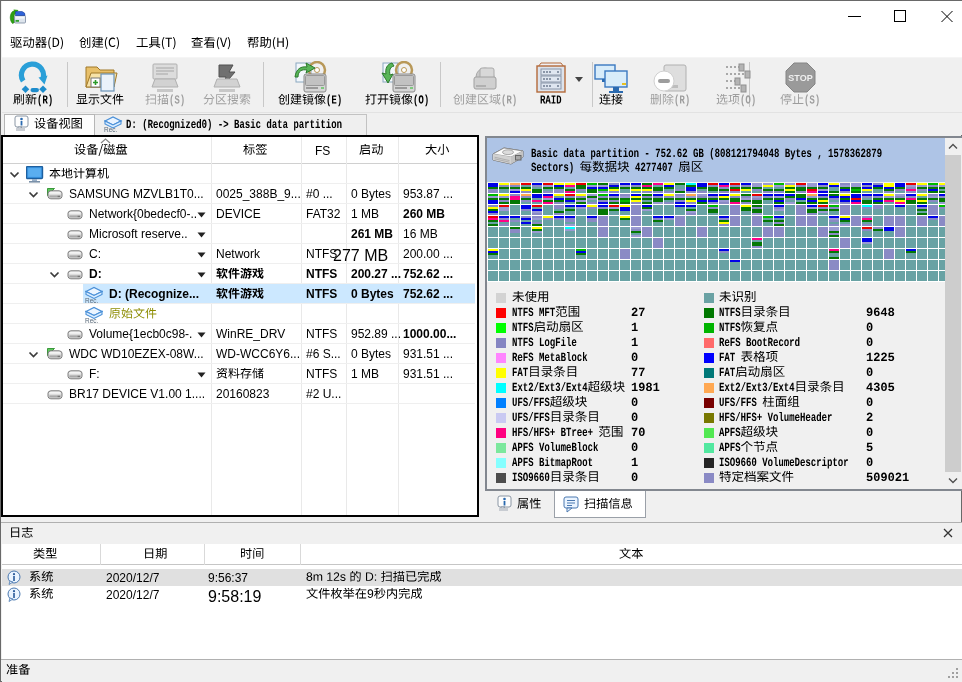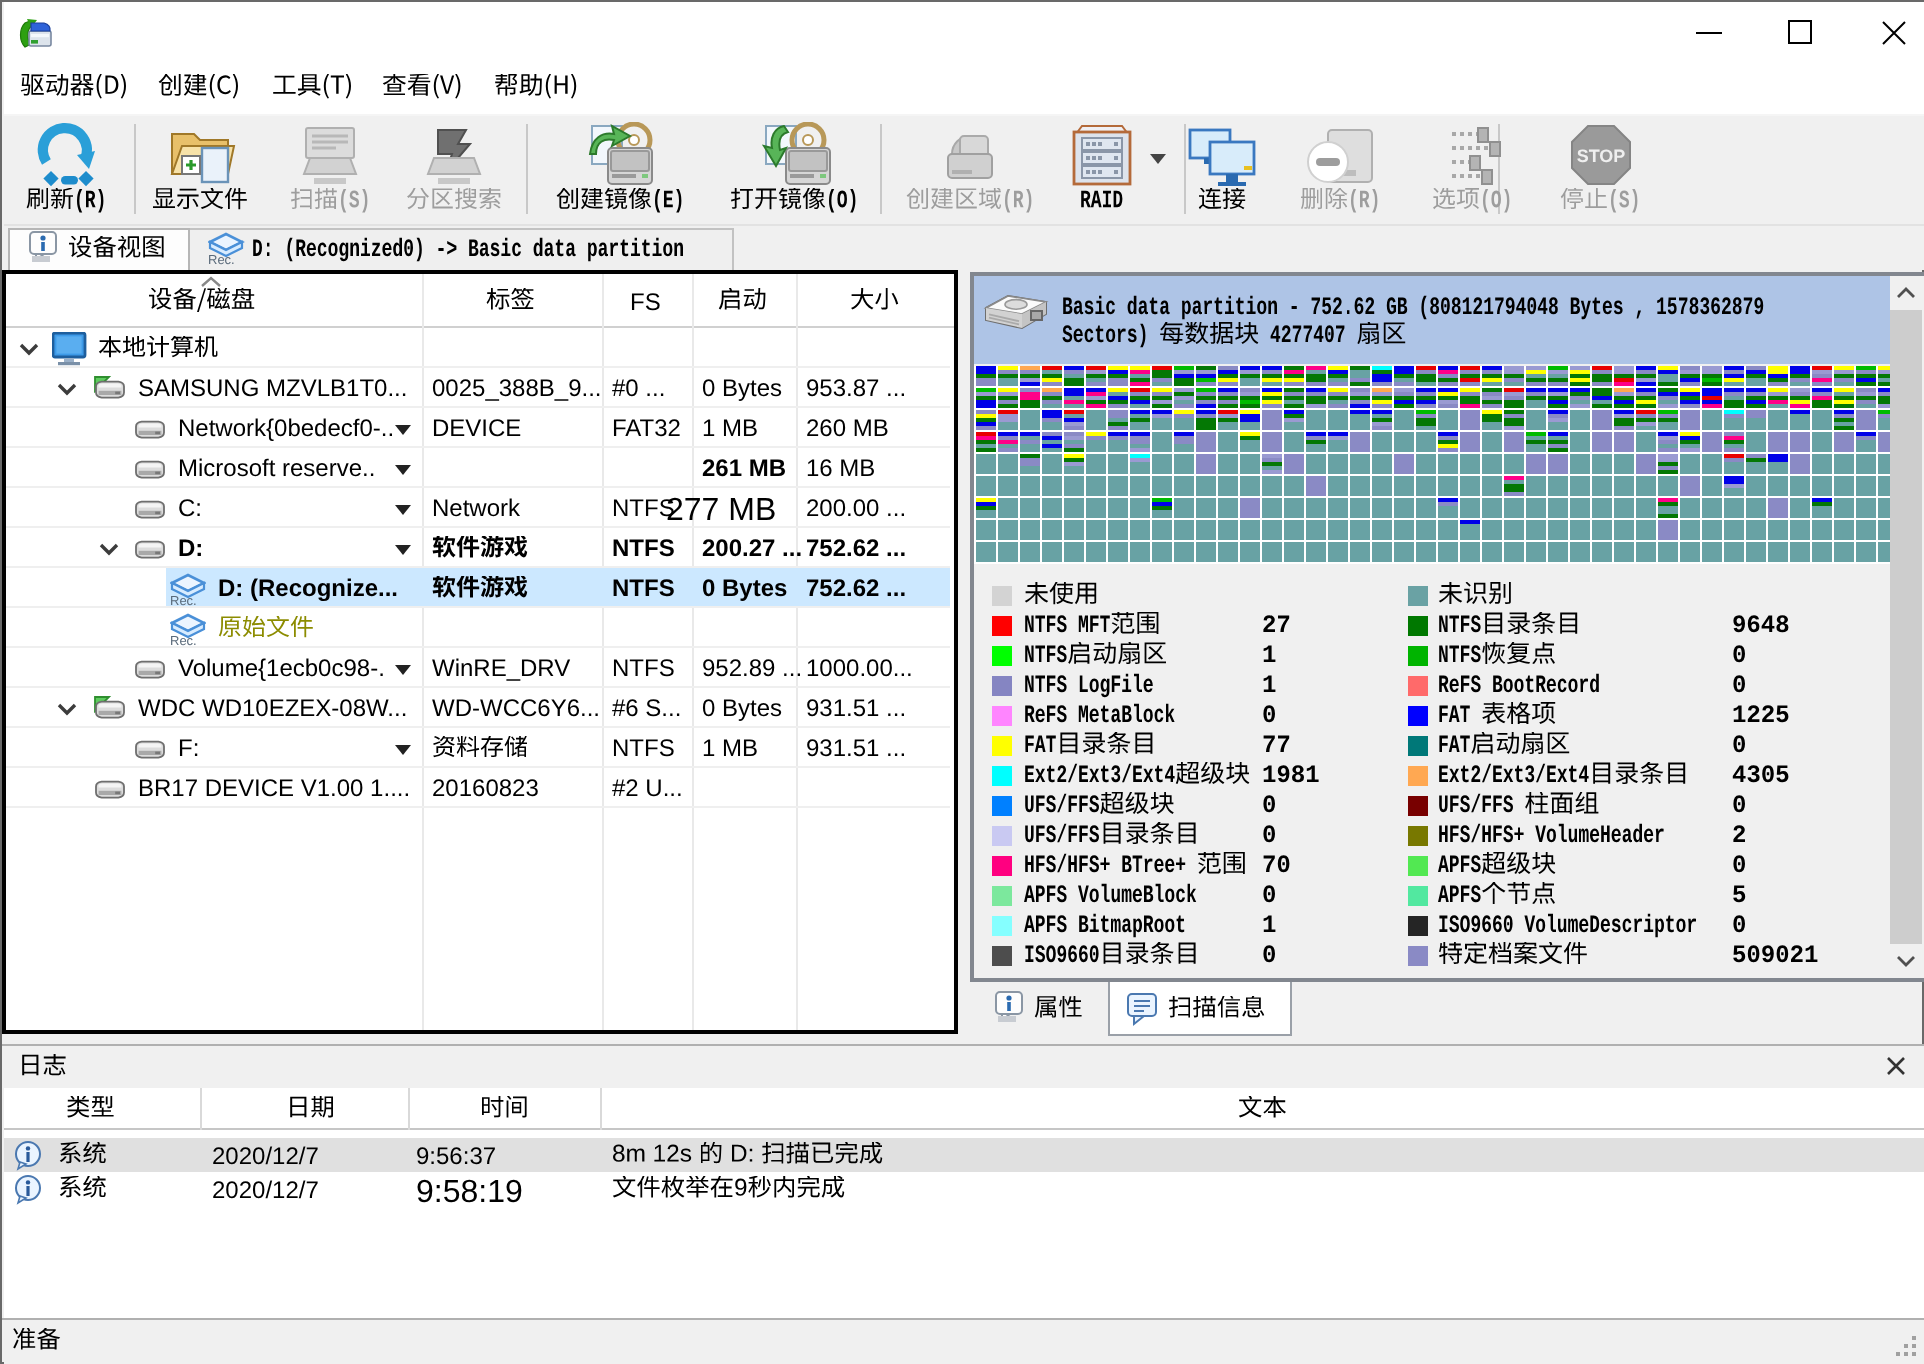--- a/index.html
+++ b/index.html
@@ -703,21 +703,21 @@
 <rect x="2.3" y="7.4" width="11.4" height="2.1" fill="#a8a8a8"></rect>
 <rect x="10.6" y="7.8" width="2.4" height="1.3" fill="#787878"></rect>
     </svg>
     <div class="ab" style="left:88px;top:206px;font-weight:normal;color:#000;font-size:12px">Network{0bedecf0-..</div>
     <svg class="ab" style="left:196px;top:211px" width="9" height="6">
       <path d="M0.5 0.5 L8.5 0.5 L4.5 5.5 Z" fill="#222"></path>
     </svg>
     <div class="ab" style="left:215px;top:206px;font-weight:normal;font-size:12px">DEVICE</div>
     <div class="ab" style="left:305px;top:206px;font-weight:normal;font-size:12px">FAT32</div>
     <div class="ab" style="left:350px;top:206px;font-weight:normal;font-size:12px">1 MB</div>
-    <div class="ab" style="left:402px;top:206px;font-weight:normal;font-size:12px">260 MB</div>
+    <div class="ab" style="left:402px;top:206px;font-weight:bold;font-size:12px">260 MB</div>
     <div class="ab" style="left:2px;top:242px;width:472px;height:1px;background:#efefef"></div>
     <svg class="ab" style="left:66px;top:227px" width="16" height="12">
       <path d="M1 5.2 Q1 3.2 3.8 2.8 L12.2 2.8 Q15 3.2 15 5.2 L15 8.3 Q15 10.4 12.2 10.8 L3.8 10.8 Q1 10.4 1 8.3 Z" fill="#dcdcdc" stroke="#6e6e6e" stroke-width="0.9"></path>
 <path d="M2.3 4.8 Q2.5 3.9 4.2 3.8 L11.8 3.8 Q13.5 3.9 13.7 4.8 L13.7 5.8 L2.3 5.8 Z" fill="#f4f4f4"></path>
 <rect x="2.3" y="7.4" width="11.4" height="2.1" fill="#a8a8a8"></rect>
 <rect x="10.6" y="7.8" width="2.4" height="1.3" fill="#787878"></rect>
     </svg>
     <div class="ab" style="left:88px;top:226px;font-weight:normal;color:#000;font-size:12px">Microsoft reserve..</div>
     <svg class="ab" style="left:196px;top:231px" width="9" height="6">
       <path d="M0.5 0.5 L8.5 0.5 L4.5 5.5 Z" fill="#222"></path>
@@ -810,21 +810,21 @@
 <rect x="2.3" y="7.4" width="11.4" height="2.1" fill="#a8a8a8"></rect>
 <rect x="10.6" y="7.8" width="2.4" height="1.3" fill="#787878"></rect>
     </svg>
     <div class="ab" style="left:88px;top:326px;font-weight:normal;color:#000;font-size:12px">Volume{1ecb0c98-.</div>
     <svg class="ab" style="left:196px;top:331px" width="9" height="6">
       <path d="M0.5 0.5 L8.5 0.5 L4.5 5.5 Z" fill="#222"></path>
     </svg>
     <div class="ab" style="left:215px;top:326px;font-weight:normal;font-size:12px">WinRE_DRV</div>
     <div class="ab" style="left:305px;top:326px;font-weight:normal;font-size:12px">NTFS</div>
     <div class="ab" style="left:350px;top:326px;font-weight:normal;font-size:12px">952.89 ...</div>
-    <div class="ab" style="left:402px;top:326px;font-weight:normal;font-size:12px">1000.00...</div>
+    <div class="ab" style="left:402px;top:326px;font-weight:bold;font-size:12px">1000.00...</div>
     <div class="ab" style="left:2px;top:362px;width:472px;height:1px;background:#efefef"></div>
     <svg class="ab" style="left:27px;top:349px" width="11" height="9">
       <path d="M1.5 2.5 L5.5 6.5 L9.5 2.5" fill="none" stroke="#3c3c3c" stroke-width="1.7"></path>
     </svg>
     <svg class="ab" style="left:46px;top:347px" width="16" height="12">
       <path d="M0.5 0.5 L7.5 0.5 L0.5 7.5 Z" fill="#5ecb5e" stroke="#2e8f2e" stroke-width="0.9"></path>
       <path d="M1 5.2 Q1 3.2 3.8 2.8 L12.2 2.8 Q15 3.2 15 5.2 L15 8.3 Q15 10.4 12.2 10.8 L3.8 10.8 Q1 10.4 1 8.3 Z" fill="#dcdcdc" stroke="#6e6e6e" stroke-width="0.9"></path>
 <path d="M2.3 4.8 Q2.5 3.9 4.2 3.8 L11.8 3.8 Q13.5 3.9 13.7 4.8 L13.7 5.8 L2.3 5.8 Z" fill="#f4f4f4"></path>
 <rect x="2.3" y="7.4" width="11.4" height="2.1" fill="#a8a8a8"></rect>
 <rect x="10.6" y="7.8" width="2.4" height="1.3" fill="#787878"></rect>

